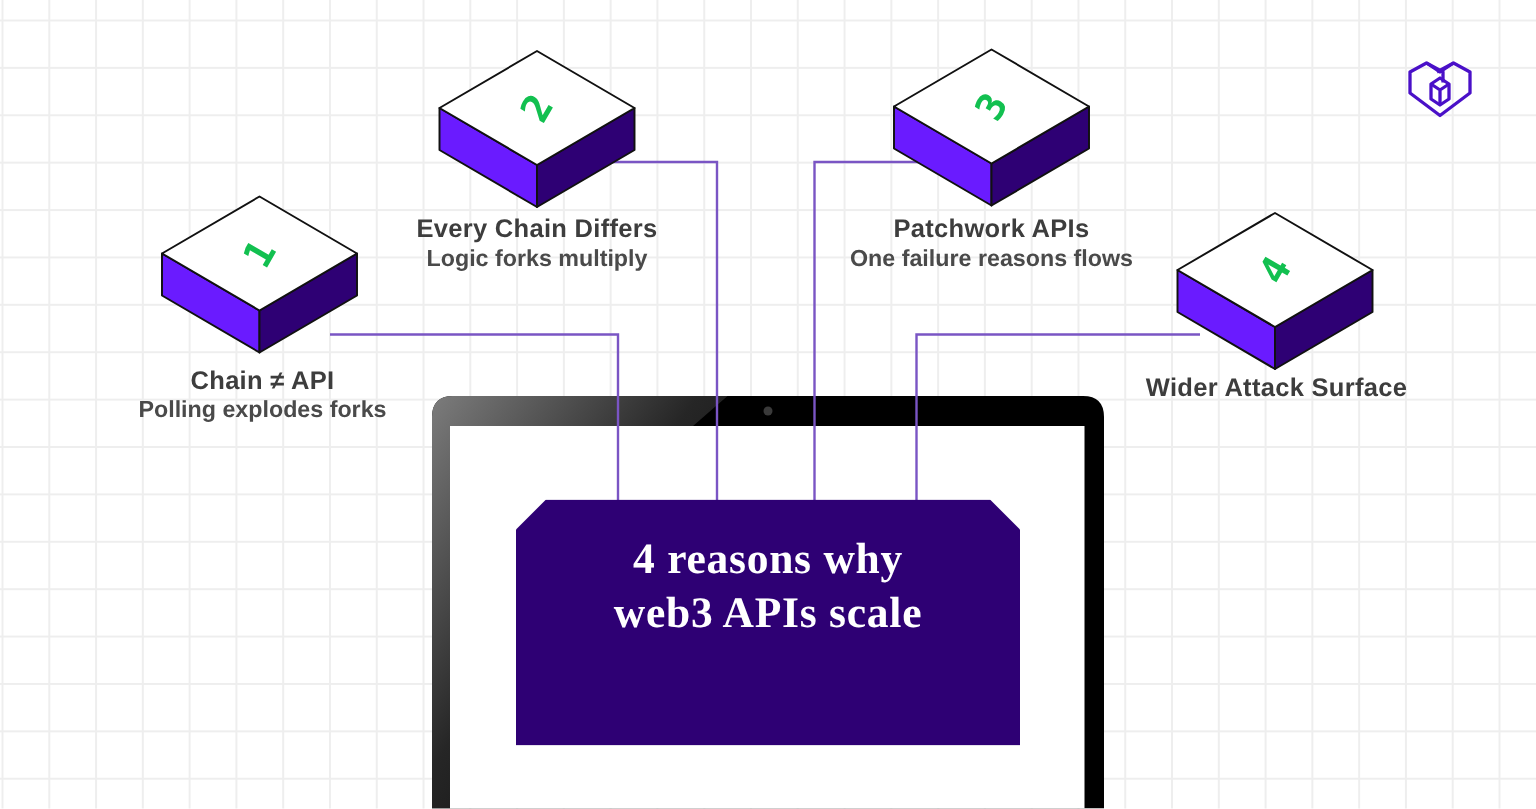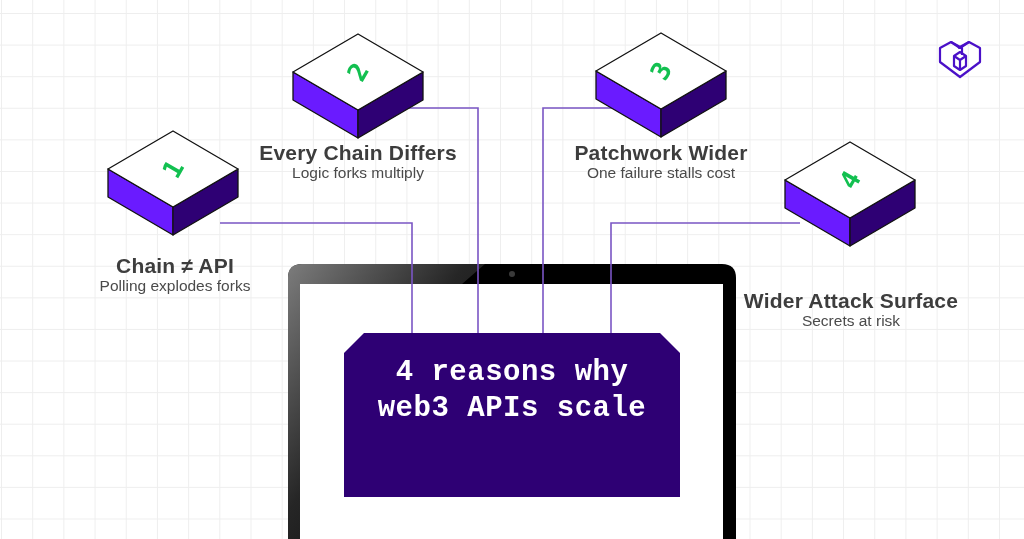--- a/index.html
+++ b/index.html
@@ -8,31 +8,31 @@
     background-color:#ffffff;
     background-image:
       linear-gradient(to right, #eeeeee 1px, transparent 1px),
       linear-gradient(to bottom, #eeeeee 1px, transparent 1px);
     background-size:31.2px 31.6px;
     background-position:1px 13px;
     font-family:"Liberation Sans", sans-serif;
   }
   svg.canvas { position:absolute; left:0; top:0; }
   .label { position:absolute; text-align:center; color:#3d3d3d; width:260px; }
-  .label .t { font-weight:bold; font-size:21px; line-height:20px; display:block; letter-spacing:0.2px; }
-  .label .s { font-size:15.5px; line-height:20px; display:block; color:#4a4a4a; }
+  .label .t { font-weight:bold; font-size:17px; line-height:20px; display:block; letter-spacing:0.2px; }
+  .label .s { font-size:15.5px; line-height:20px; display:block; color:#4a4a4a;font-weight:bold; }
   .title-box {
     position:absolute; left:344px; top:333px; width:336px; height:164px;
     background:#2e0074;
     clip-path: polygon(20px 0, 316px 0, 336px 20px, 336px 164px, 0 164px, 0 20px);
     display:flex; align-items:flex-start; justify-content:center;
   }
   .title-text {
     margin-top:22px; color:#ffffff; text-align:center;
-    font-family:Liberation Mono, monospace; font-weight:bold;
+    font-family:Liberation Serif, serif; font-weight:bold;
     font-size:29px; line-height:36px; letter-spacing:0.5px; width:300px;
   }
 </style>
 </head>
 <body>
 
 <svg class="canvas" width="1024" height="539" viewBox="0 0 1024 539">
 
   <g fill="none" stroke="#7a55c4" stroke-width="1.6">
     <polyline points="220,223 412,223 412,340"></polyline>
@@ -91,35 +91,34 @@
 
   <g fill="none" stroke="#4a10c8" stroke-width="2.2" stroke-linejoin="round">
     <path d="M940,48 L951,42 L960,48 L969,42 L980,48 L980,62 L960,77 L940,62 Z"></path>
     <path d="M951,42 L962,48 L962,55"></path>
     <path d="M969,42 L958,48"></path>
     <path d="M954,56 L960,52 L966,56 L966,66 L960,70 L954,66 Z"></path>
     <path d="M954,56 L960,60 L966,56 M960,60 L960,70"></path>
   </g>
 </svg>
 
-<div class="label" style="left:45px; top:256px;">
+<div class="label" style="left:45px; top:244px;">
   <span class="t">Chain ≠ API</span>
   <span class="s">Polling explodes forks</span>
 </div>
 <div class="label" style="left:228px; top:143px;">
   <span class="t">Every Chain Differs</span>
   <span class="s">Logic forks multiply</span>
 </div>
 <div class="label" style="left:531px; top:143px;">
-  <span class="t">Patchwork Wider</span>
-  <span class="s">One failure stalls cost</span>
+  <span class="t">Patchwork APIs</span>
+  <span class="s">One failure reasons flows</span>
 </div>
-<div class="label" style="left:721px; top:249px;margin-top:42px;">
+<div class="label" style="left:721px; top:249px;">
   <span class="t">Wider Attack Surface</span>
-  <span class="s">Secrets at risk</span>
 </div>
 
 <div class="title-box">
   <div class="title-text">
     <div>4 reasons why</div>
     <div>web3 APIs scale</div>
   </div>
 </div>
 
 </body></html>

